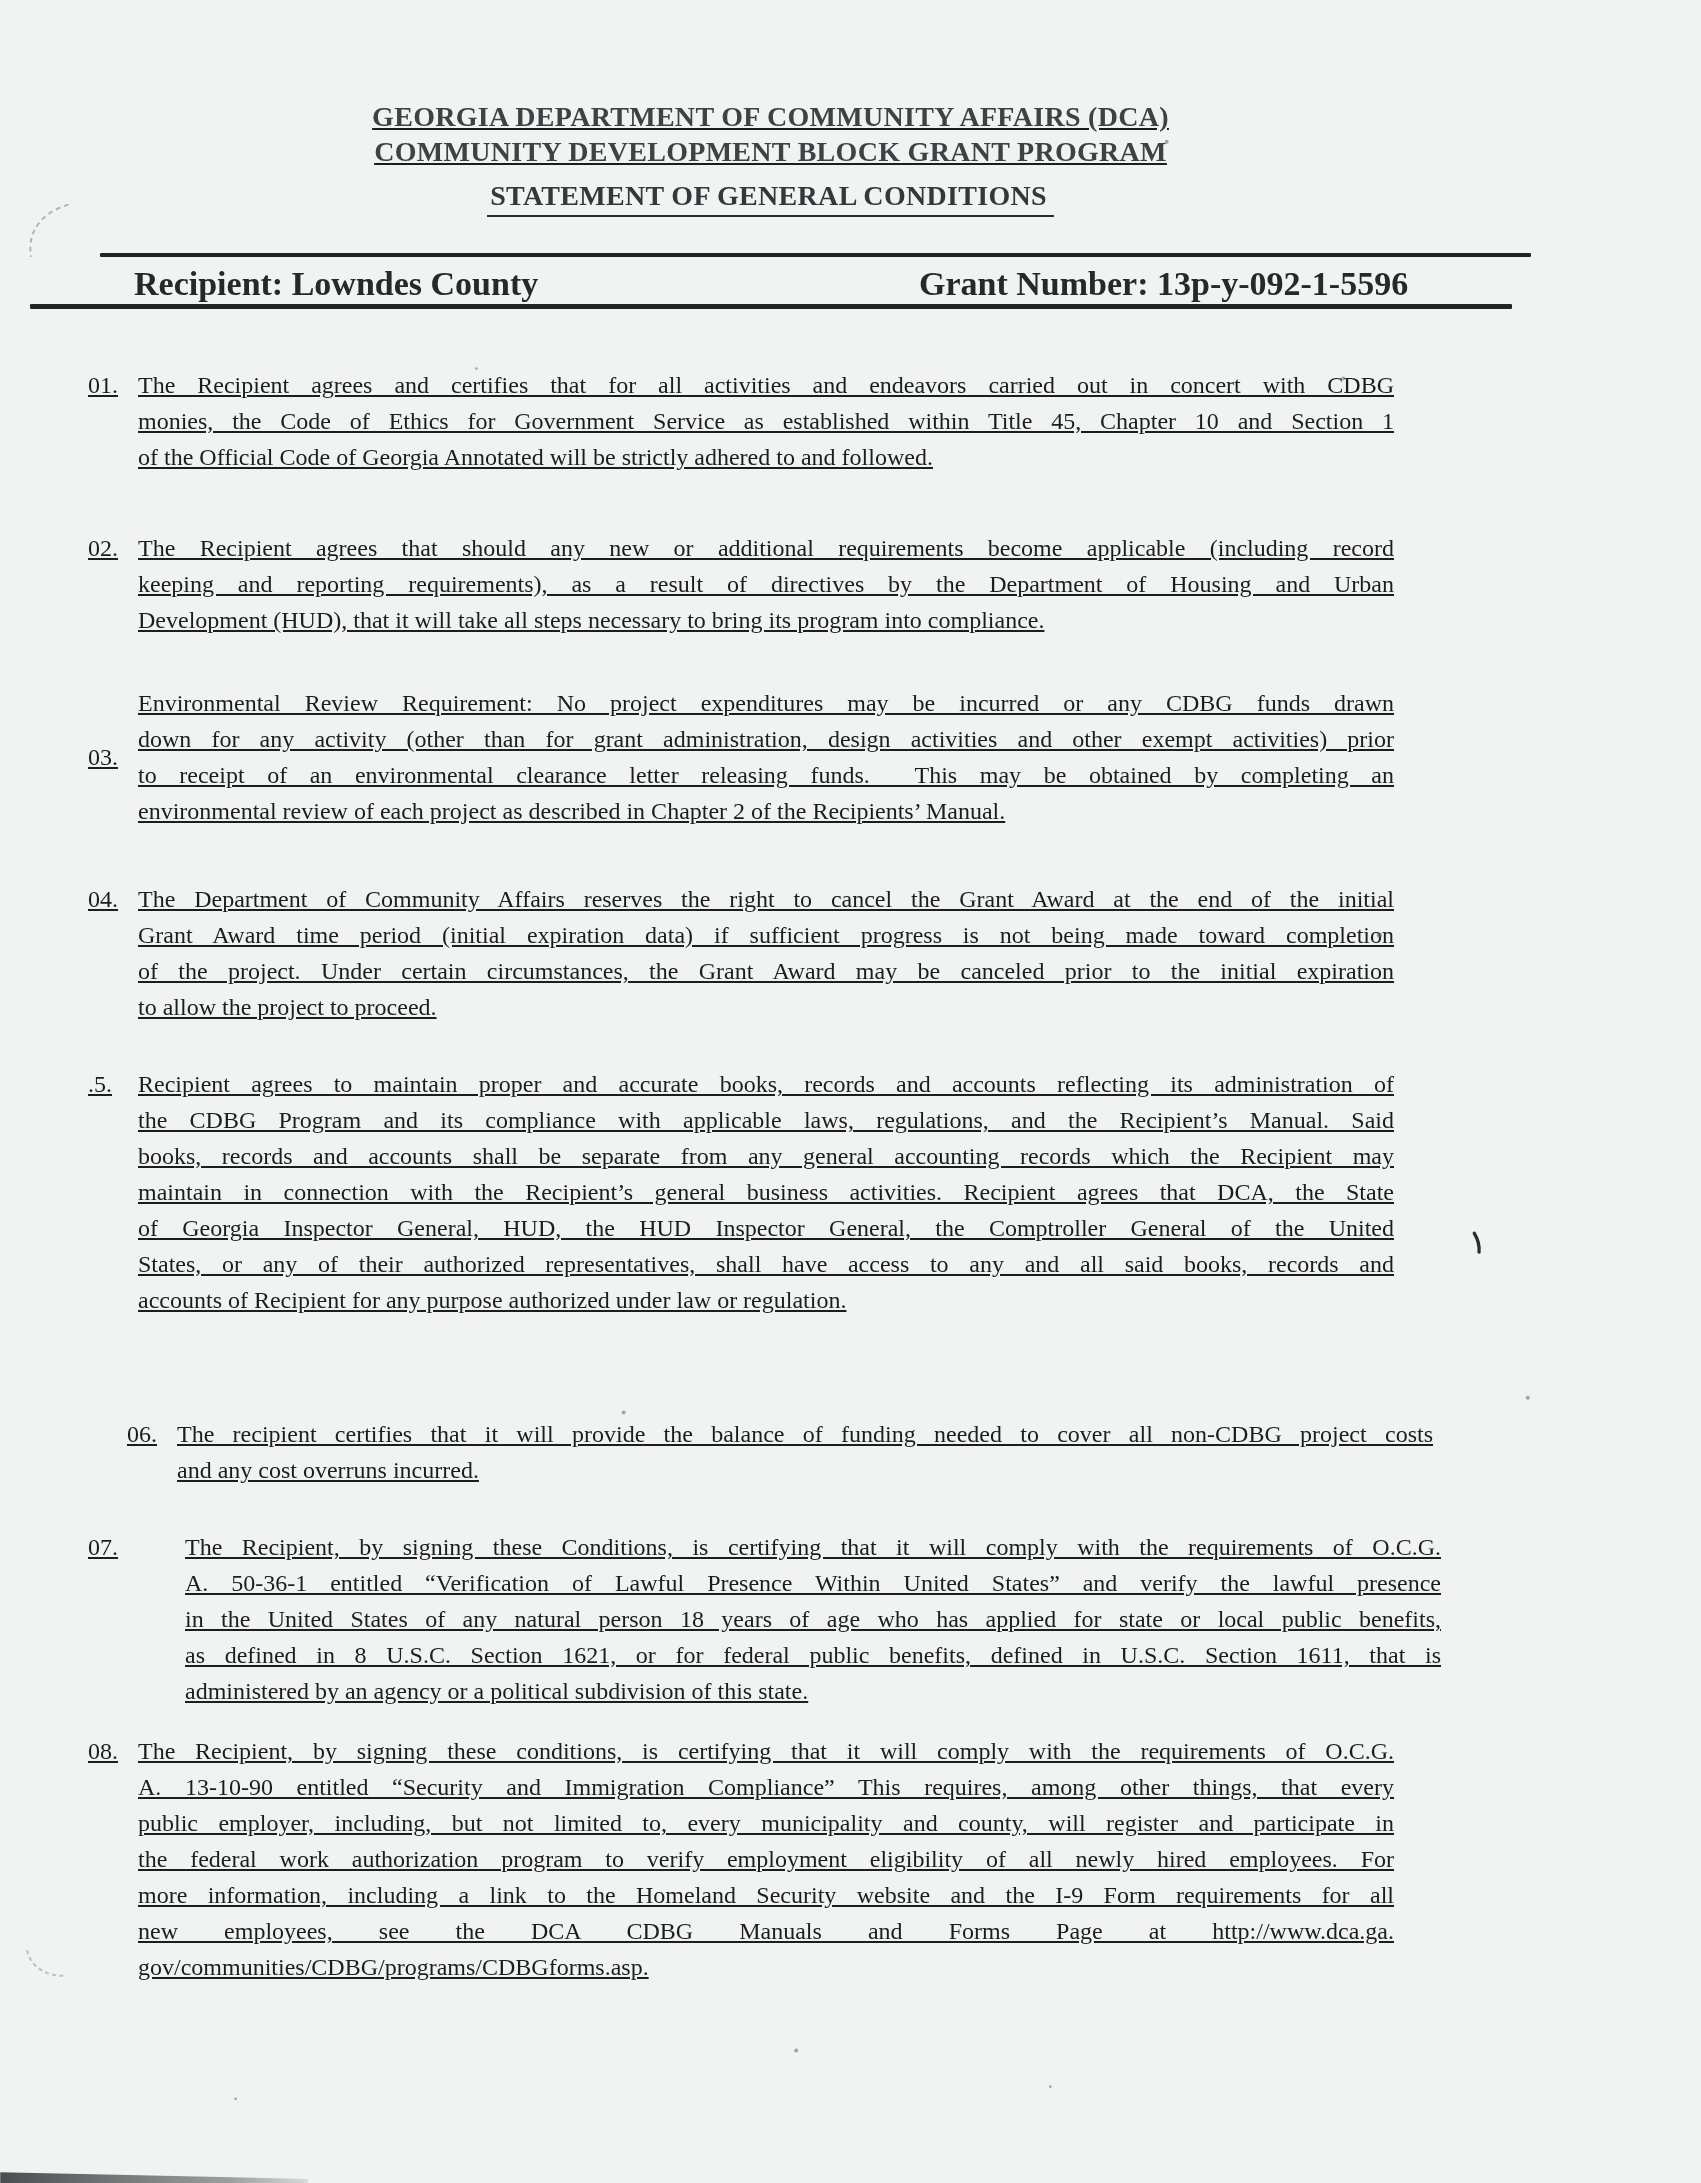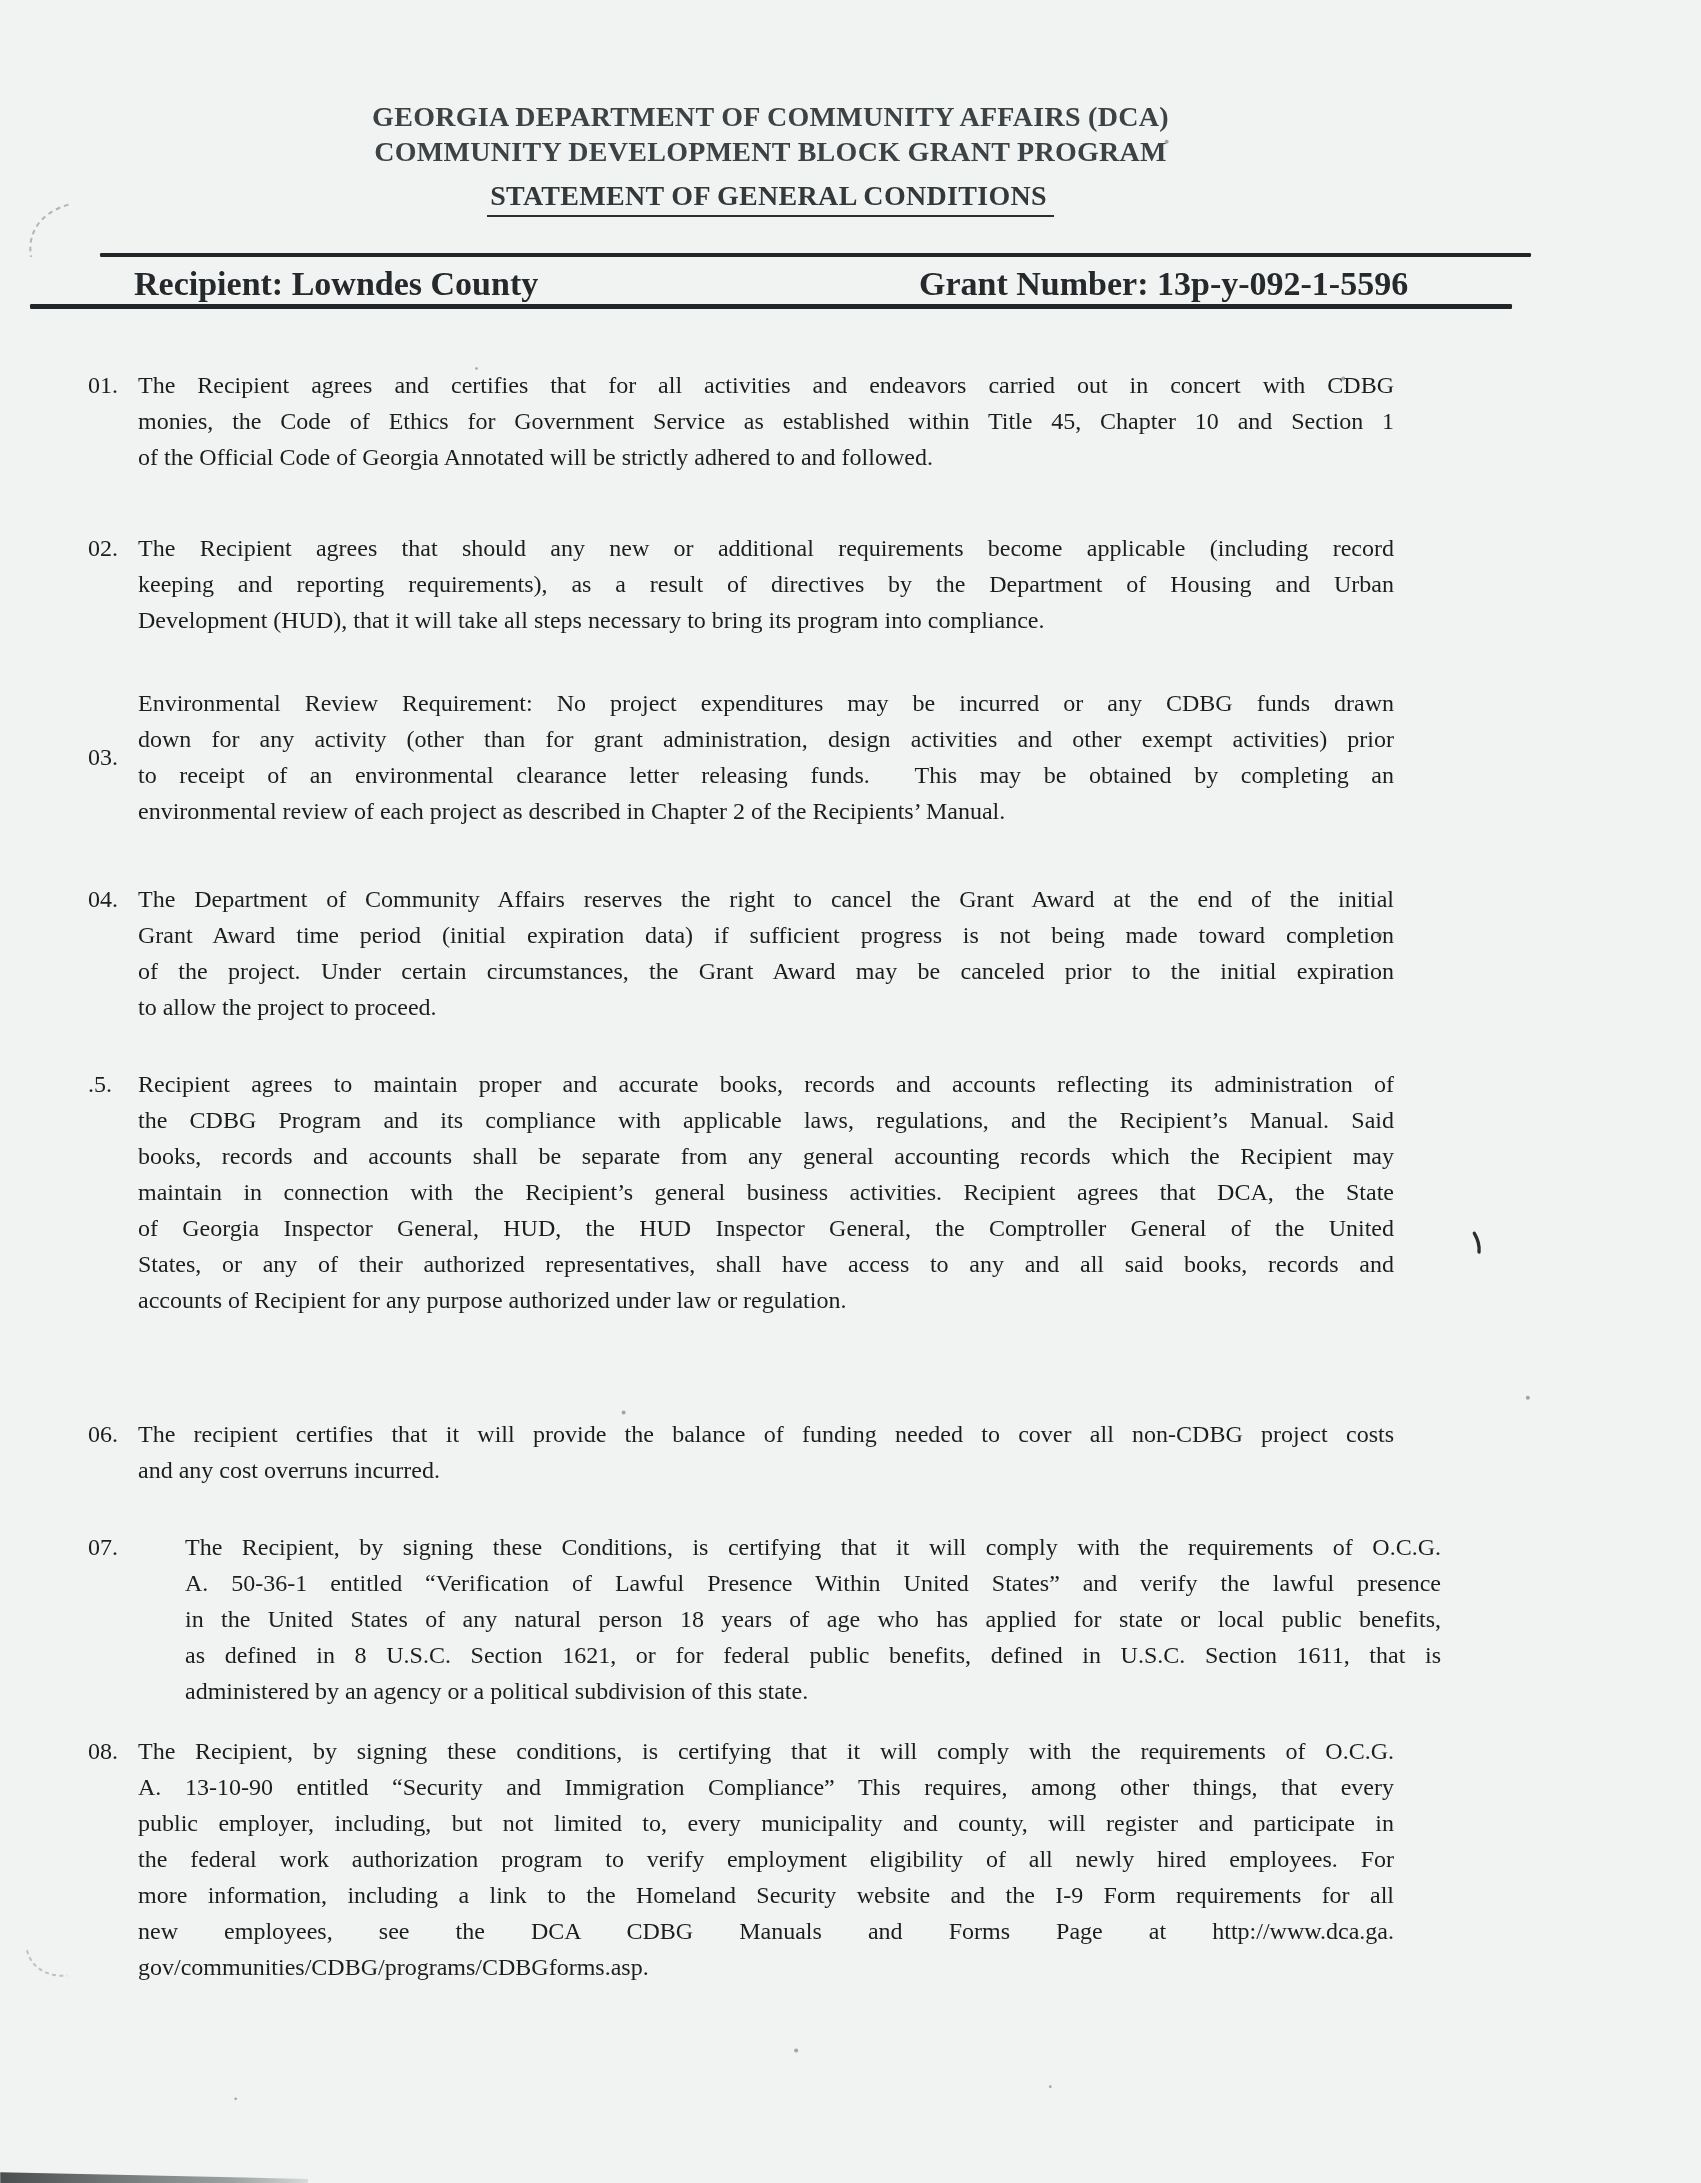--- a/index.html
+++ b/index.html
@@ -4,21 +4,21 @@
 <style>
   html, body { margin: 0; padding: 0; }
   body {
     width: 1702px; height: 2183px;
     background: #f1f3f2;
     font-family: "Liberation Serif", "DejaVu Serif", serif;
     color: #1b1d1e;
     position: relative;
     overflow: hidden;
   }
-  .page { position: relative; width: 1702px; height: 1755px; }
+  .page { position: relative; width: 1702px; height: 1755px; text-decoration: underline; }
 
   
   .header { width: 1541px; text-align: center; padding-top: 99px; }
   .hline {
     font-size: 28px; line-height: 35px; font-weight: bold;
     color: #3d4245; letter-spacing: 0.3px;
   }
   .title-wrap { margin-top: 10.7px; }
   .doc-title {
     display: inline-block;
@@ -48,21 +48,21 @@
   .ln {
     font-size: 24px; line-height: 36px;
     text-align: justify; text-align-last: justify;
   }
   .ln.last { text-align-last: left; }
   .mb1 { margin-bottom: 55px; }
   .mb2 { margin-bottom: 47px; }
   .mb3 { margin-bottom: 52px; align-items: center; }
   .mb4 { margin-bottom: 41px; margin-top: 25px; }
   .mb5 { margin-bottom: 98px; }
-  .mb6 { margin-bottom: 41px; }
+  .mb6 { margin-bottom: 41px; margin-left: 39px; }
   .mb7 { margin-bottom: 24px; gap: 47px; }
 
   
   .artifacts { position: absolute; left: 0; top: 0; pointer-events: none; }
 </style>
 </head>
 <body>
 
 <div class="page">
 

